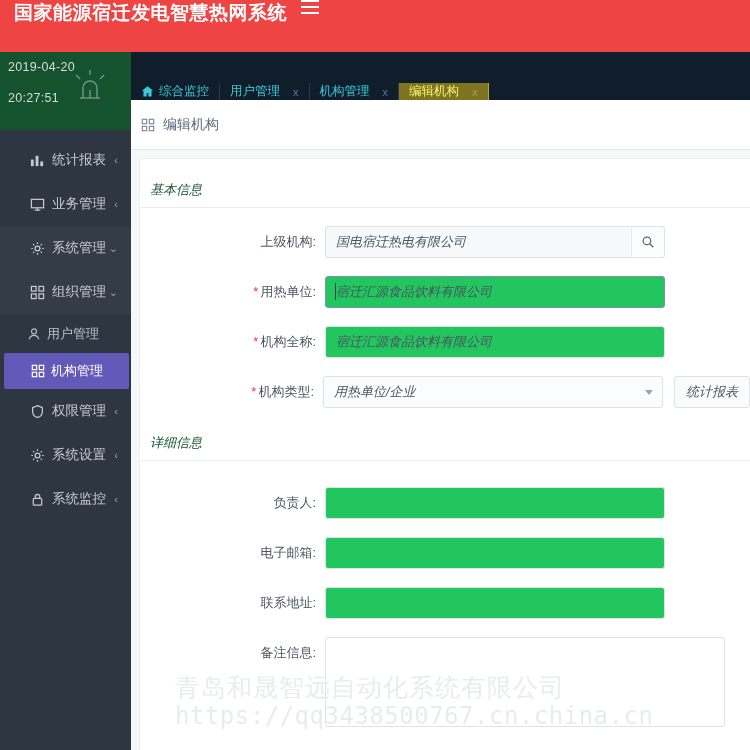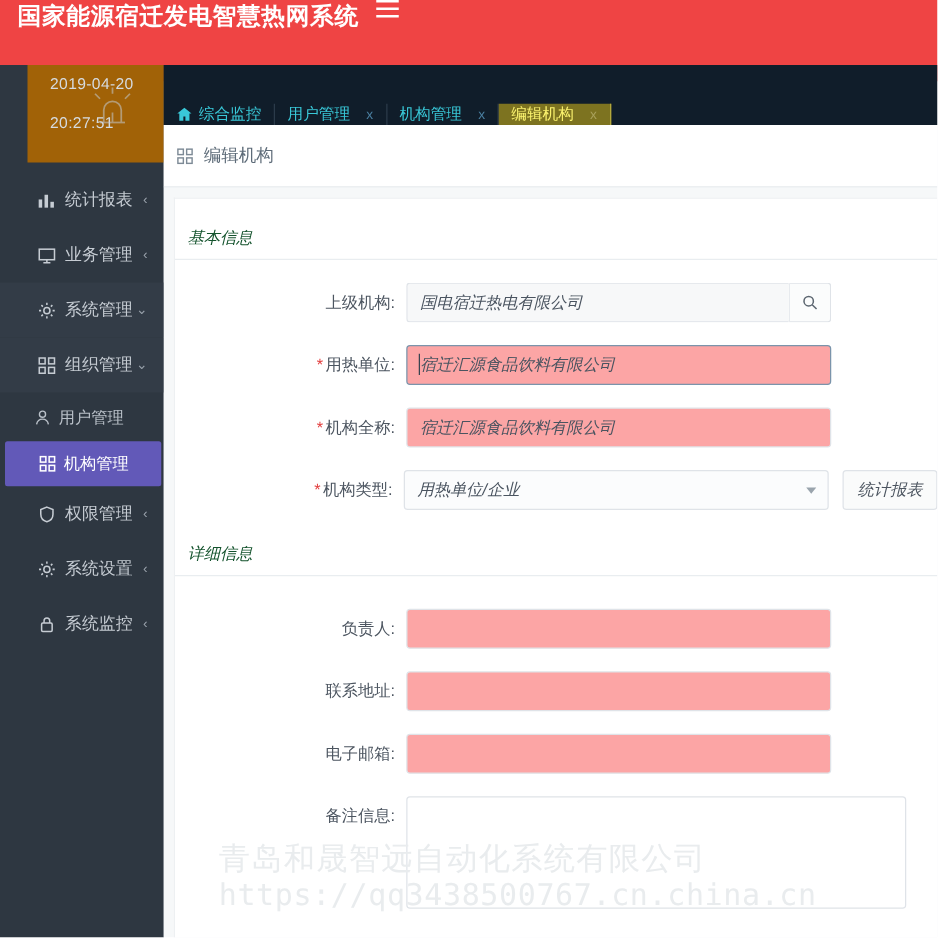--- a/index.html
+++ b/index.html
@@ -25,23 +25,22 @@
     cursor: pointer;
   }
   .hamburger i { display: block; height: 2px; background: #fff; width: 100%; }
 
   
   .sidebar {
     position: absolute; left: 0; top: 52px; width: 131px; height: 698px;
     background: #2e3741;
   }
   .clock {
-    position: relative; height: 78px; padding: 8px 0 0 18px;
-    background: #a16207;
-    margin-left: 22px;
+    position: relative; height: 78px; padding: 8px 0 0 8px;
+    background: #14532d;
   }
   .clock-date, .clock-time {
     color: #d6dbe0; font-size: 12.5px; letter-spacing: .3px; line-height: 15px;
   }
   .clock-date { margin-bottom: 16px; }
   .bell {
     position: absolute; right: 24px; top: 14px; width: 34px; height: 40px;
     opacity: .55;
   }
   .menu { padding-top: 8px; }
@@ -112,21 +111,21 @@
     display: flex; align-items: flex-start; margin-top: 18px;
   }
   .form-label {
     width: 185px; text-align: right; padding-right: 9px; padding-top: 7px;
     font-size: 13px; color: #4c5560; white-space: nowrap;
   }
   .req { color: #e23c3c; margin-right: 2px; }
   .field { position: relative; display: flex; align-items: flex-start; font-style: italic; }
   .input {
     height: 32px; border: 1px solid #dfe3e8; border-radius: 3px;
-    background: #fca5a5; font-size: 13px; color: #4a5460;
+    background: #22c55e; font-size: 13px; color: #4a5460;
     padding: 0 10px; line-height: 30px; width: 340px; white-space: nowrap;
     overflow: hidden;
   }
   .input.grey { background: #f7f8f9; border-right: none;
     border-top-right-radius: 0; border-bottom-right-radius: 0; width: 306px; }
   .input.focused { border: 1px solid #7b94ab; width: 340px; }
   .input.wide { width: 340px; }
   .addon {
     width: 34px; height: 32px; border: 1px solid #dfe3e8; border-left: 1px solid #e7eaee;
     border-top-right-radius: 3px; border-bottom-right-radius: 3px;
@@ -397,28 +396,28 @@
       <div class="section-rule"></div>
 
       <div class="form-row" style="margin-top:26px;">
         <div class="form-label">负责人:</div>
         <div class="field">
           <div class="input wide"></div>
         </div>
       </div>
 
       <div class="form-row">
+        <div class="form-label">电子邮箱:</div>
+        <div class="field">
+          <div class="input wide"></div>
+        </div>
+      </div>
+
+      <div class="form-row">
         <div class="form-label">联系地址:</div>
-        <div class="field">
-          <div class="input wide"></div>
-        </div>
-      </div>
-
-      <div class="form-row">
-        <div class="form-label">电子邮箱:</div>
         <div class="field">
           <div class="input wide"></div>
         </div>
       </div>
 
       <div class="form-row">
         <div class="form-label">备注信息:</div>
         <div class="field">
           <div class="textarea"></div>
         </div>

